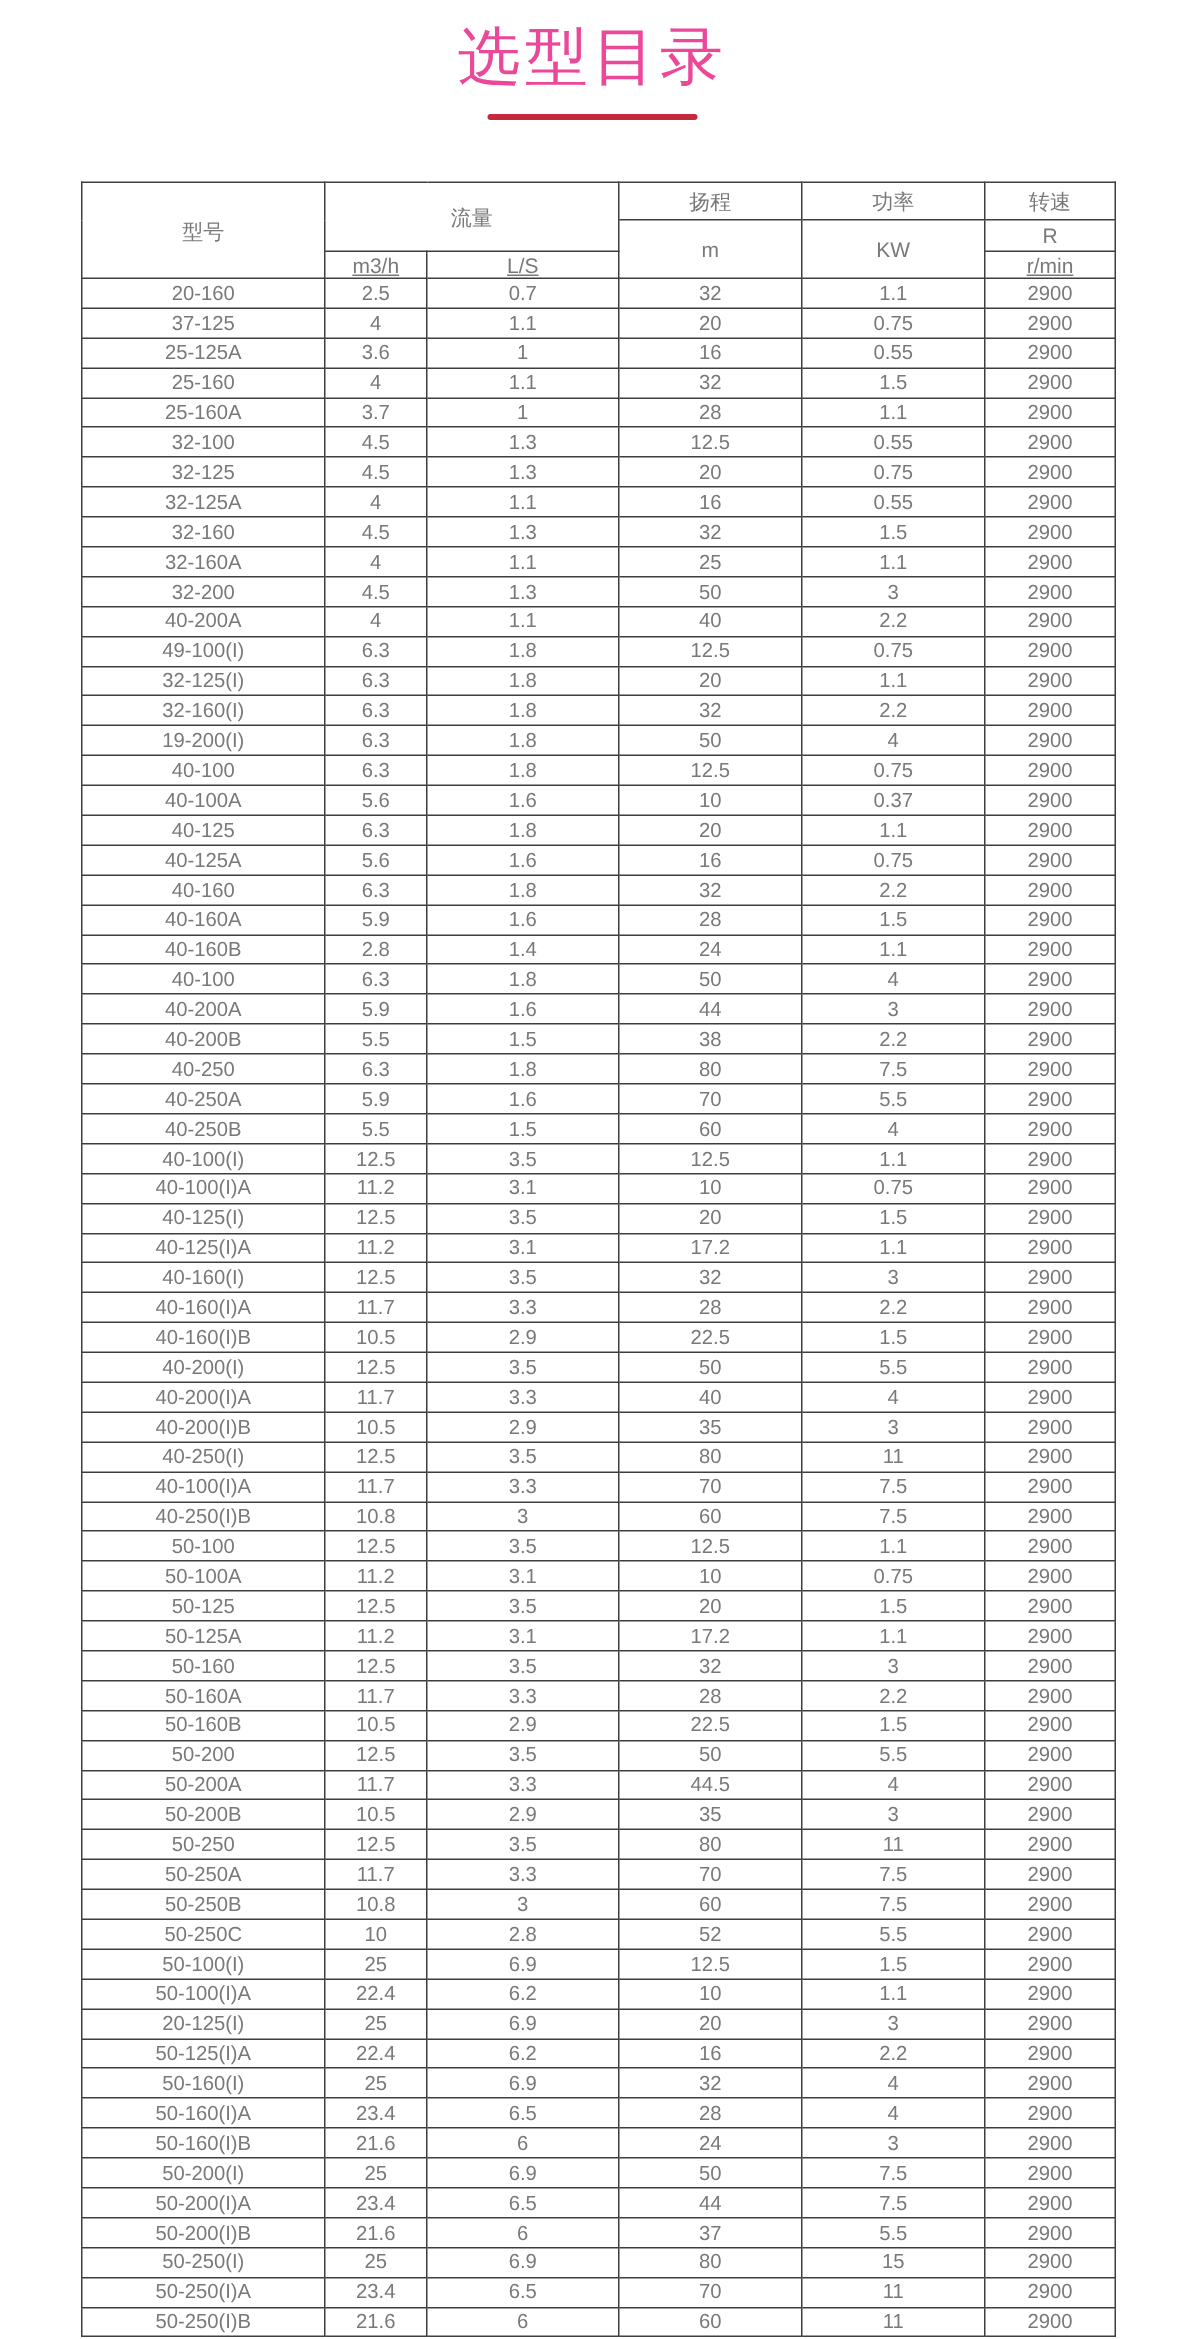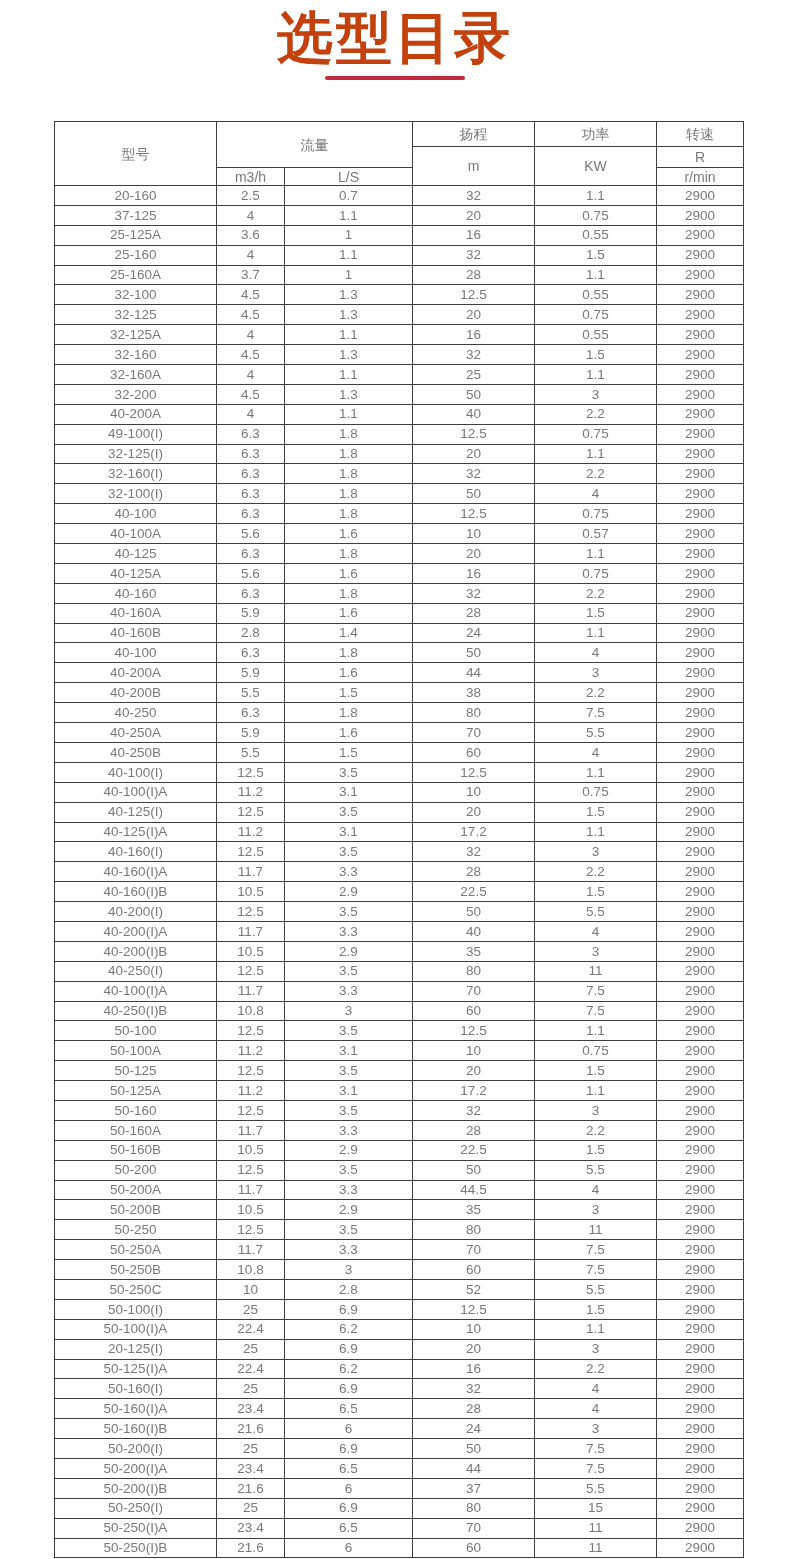--- a/index.html
+++ b/index.html
@@ -6,23 +6,23 @@
   html, body { background: #ffffff; }
   body {
     width: 790px;
     height: 1559px;
     overflow: hidden;
     font-family: "Liberation Sans", "DejaVu Sans", sans-serif;
     position: relative;
   }
   .page-header { padding-top: 10px; text-align: center; }
   .page-title {
-    font-size: 56px;
-    font-weight: 700;
-    color: #c2410c;
+    font-size: 42px;
+    font-weight: 400;
+    color: #ec4899;
     letter-spacing: 3px;
     line-height: 56px;
   }
   .title-divider {
     width: 140px;
     height: 4px;
     background: #c42a3d;
     border-radius: 2px;
     margin: 10px auto 0 auto;
   }
@@ -43,21 +43,21 @@
     vertical-align: middle;
     padding: 0;
     font-size: 13.5px;
     line-height: 1;
     white-space: nowrap;
     overflow: hidden;
   }
   .catalog-table thead th { font-size: 14px; }
   .hrow-1 th { height: 25px; }
   .hrow-2 th { height: 21px; }
-  .hrow-3 th { height: 18px; }
+  .hrow-3 th { height: 18px; text-decoration: underline; }
   .catalog-table tbody tr { height: 19.9px; }
   col.c-model { width: 162px; }
   col.c-m3h   { width: 68px; }
   col.c-ls    { width: 128px; }
   col.c-head  { width: 122px; }
   col.c-power { width: 122px; }
   col.c-speed { width: 87px; }
 </style>
 </head>
 <body>
@@ -210,41 +210,41 @@
       </tr>
       <tr>
         <td>32-160(I)</td>
         <td>6.3</td>
         <td>1.8</td>
         <td>32</td>
         <td>2.2</td>
         <td>2900</td>
       </tr>
       <tr>
-        <td>32-100(I)</td>
+        <td>19-200(I)</td>
         <td>6.3</td>
         <td>1.8</td>
         <td>50</td>
         <td>4</td>
         <td>2900</td>
       </tr>
       <tr>
         <td>40-100</td>
         <td>6.3</td>
         <td>1.8</td>
         <td>12.5</td>
         <td>0.75</td>
         <td>2900</td>
       </tr>
       <tr>
         <td>40-100A</td>
         <td>5.6</td>
         <td>1.6</td>
         <td>10</td>
-        <td>0.57</td>
+        <td>0.37</td>
         <td>2900</td>
       </tr>
       <tr>
         <td>40-125</td>
         <td>6.3</td>
         <td>1.8</td>
         <td>20</td>
         <td>1.1</td>
         <td>2900</td>
       </tr>

